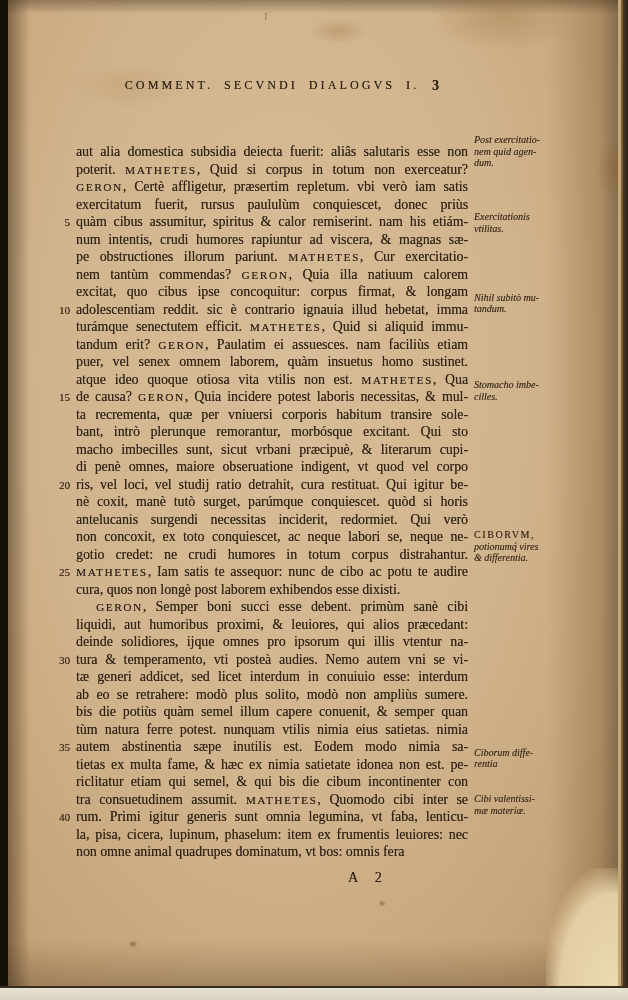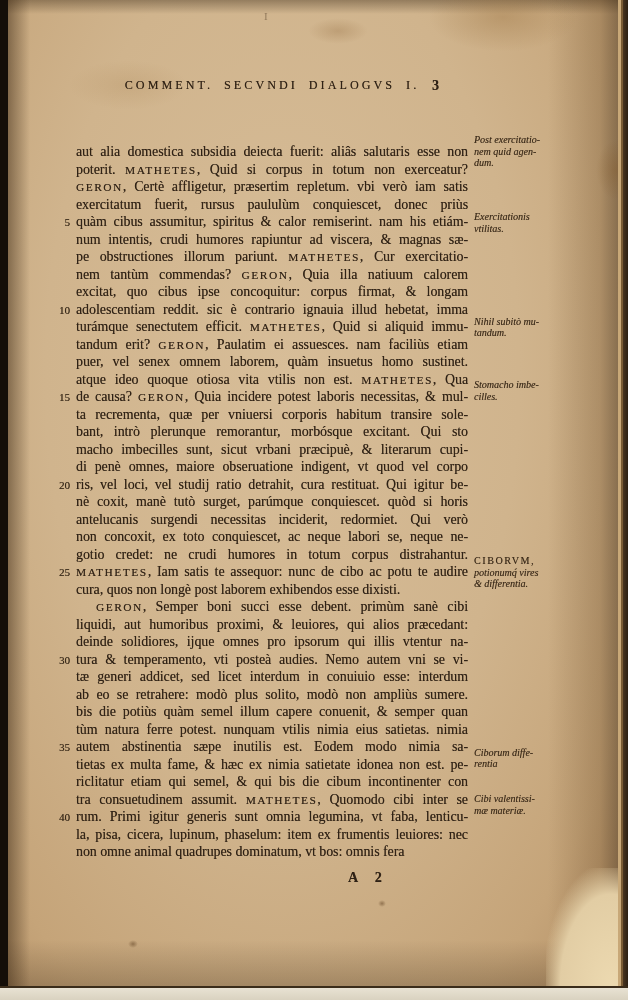--- a/index.html
+++ b/index.html
@@ -47,21 +47,21 @@
   .line.indent .ltext{padding-left:20px;box-sizing:border-box;}
   .lnum{position:absolute;left:-26px;top:1px;width:20px;text-align:right;
     font-size:11px;letter-spacing:0;color:#362818;}
   .sc{font-size:.82em;letter-spacing:.14em;}
   
   .note{position:absolute;left:466px;width:152px;
     font-style:italic;font-size:10px;line-height:11.5px;color:#3b2b1a;
     text-shadow:.2px .25px .4px rgba(50,32,14,.5);white-space:pre-line;}
   .note .sc{font-style:normal;font-size:10px;letter-spacing:.16em;}
   .signature{position:absolute;left:272px;top:727px;width:90px;
-    font-size:14px;word-spacing:14px;font-weight:700;}
+    font-size:14px;word-spacing:14px;font-weight:400;}
   
 </style>
 </head>
 <body>
 
 <div class="scan">
   <div class="page">
     <div class="stain s1"></div>
     <div class="stain s2"></div>
     <div class="stain s3"></div>
@@ -209,25 +209,25 @@
         </div>
         <div class="signature">A 2</div>
     </div>
 
     <div id="notes-layer">
         <div class="note" style="top: 134px;">Post exercitatio-
 nem quid agen-
 dum.</div>
         <div class="note" style="top: 211px;">Exercitationis
 vtilitas.</div>
-        <div class="note" style="top: 291.5px; margin-top: 24px;">Nihil subitò mu-
+        <div class="note" style="top: 291.5px;">Nihil subitò mu-
 tandum.</div>
         <div class="note" style="top: 379px;">Stomacho imbe-
 cilles.</div>
-        <div class="note" style="top: 555px;"><span class="sc">CIBORVM</span>,
+        <div class="note" style="top: 529px;"><span class="sc">CIBORVM</span>,
 potionumq́ vires
 &amp; differentia.</div>
         <div class="note" style="top: 746.5px;">Ciborum diffe-
 rentia</div>
         <div class="note" style="top: 793px;">Cibi valentissi-
 mæ materiæ.</div>
       </div>
   </div>
 
   <div class="spine-strip"></div>

